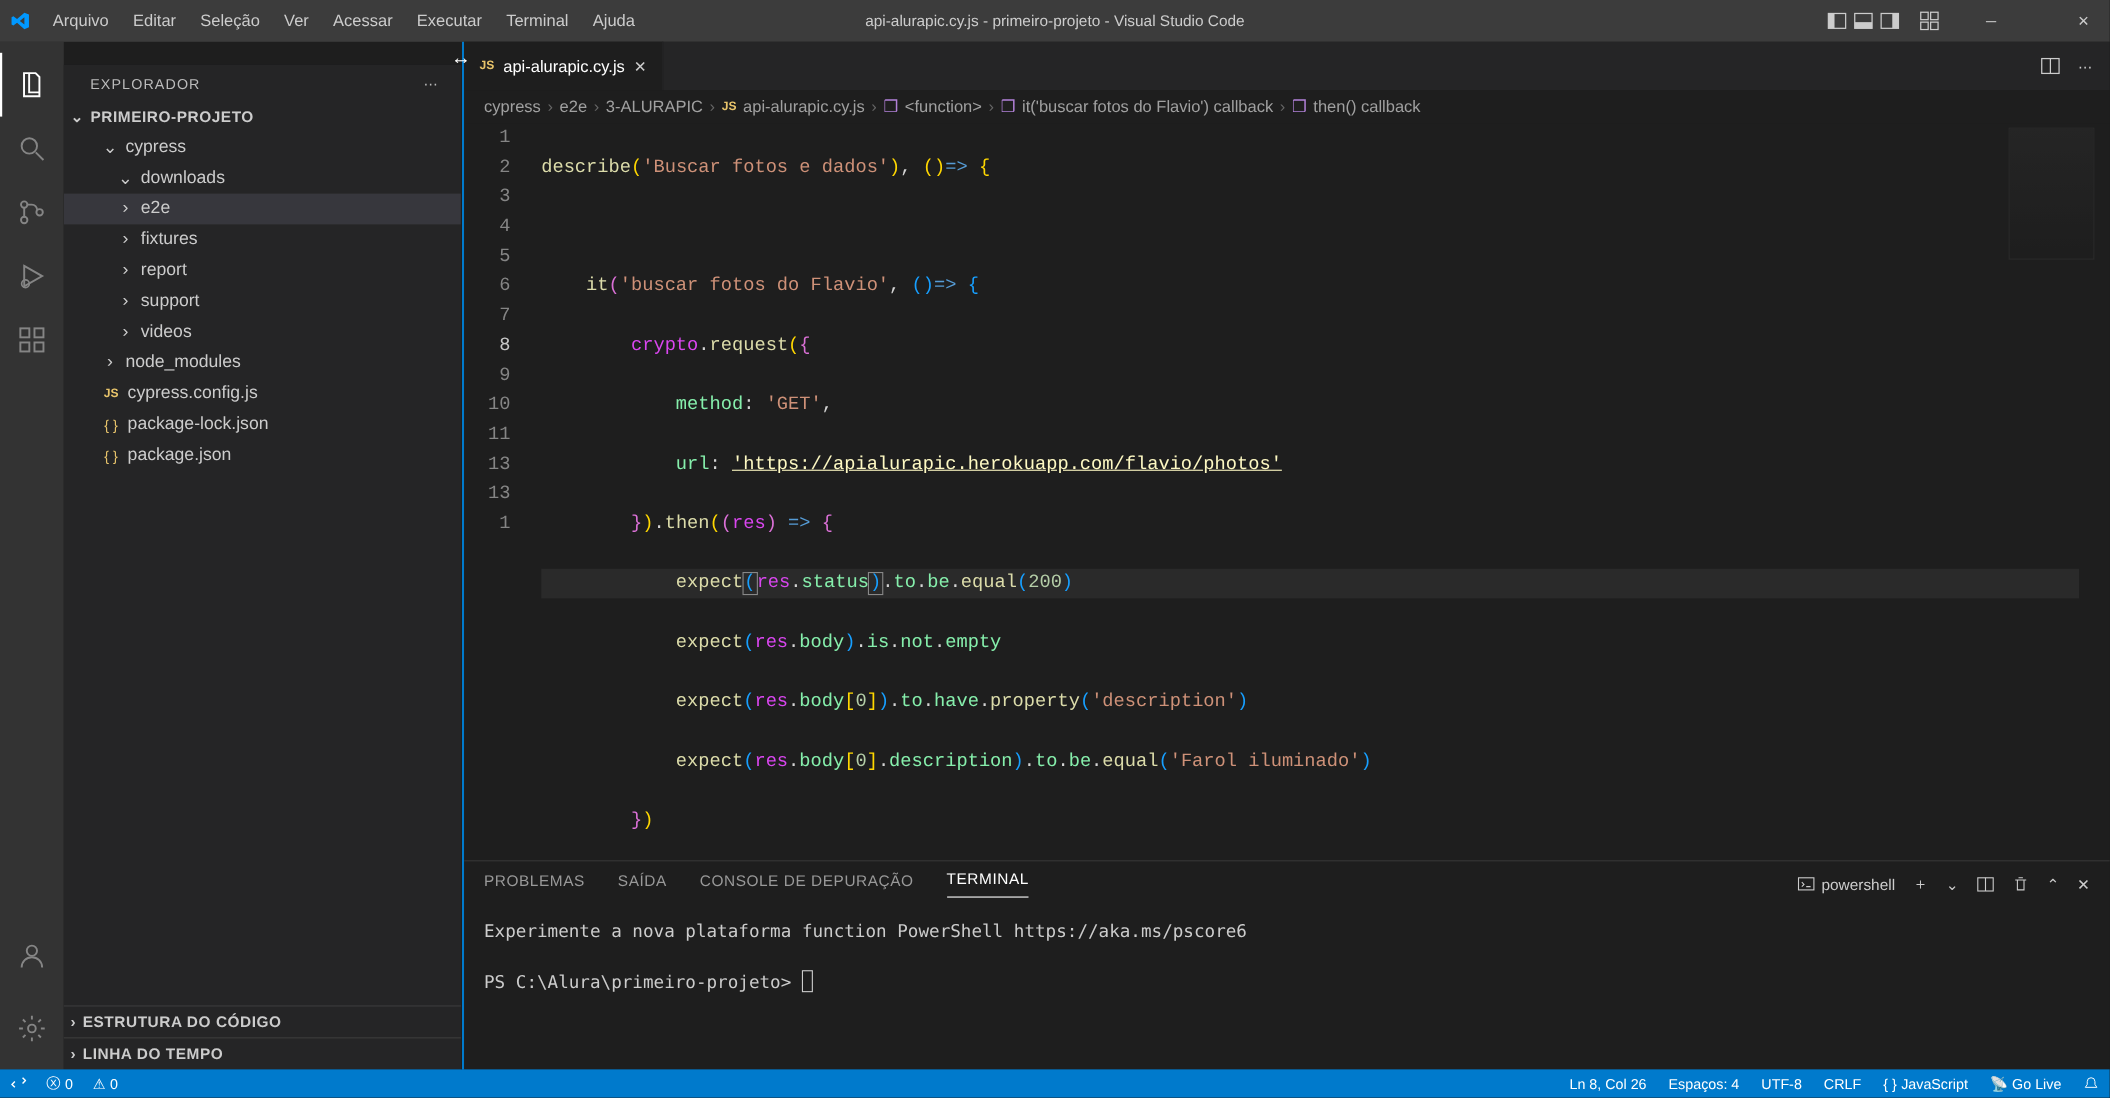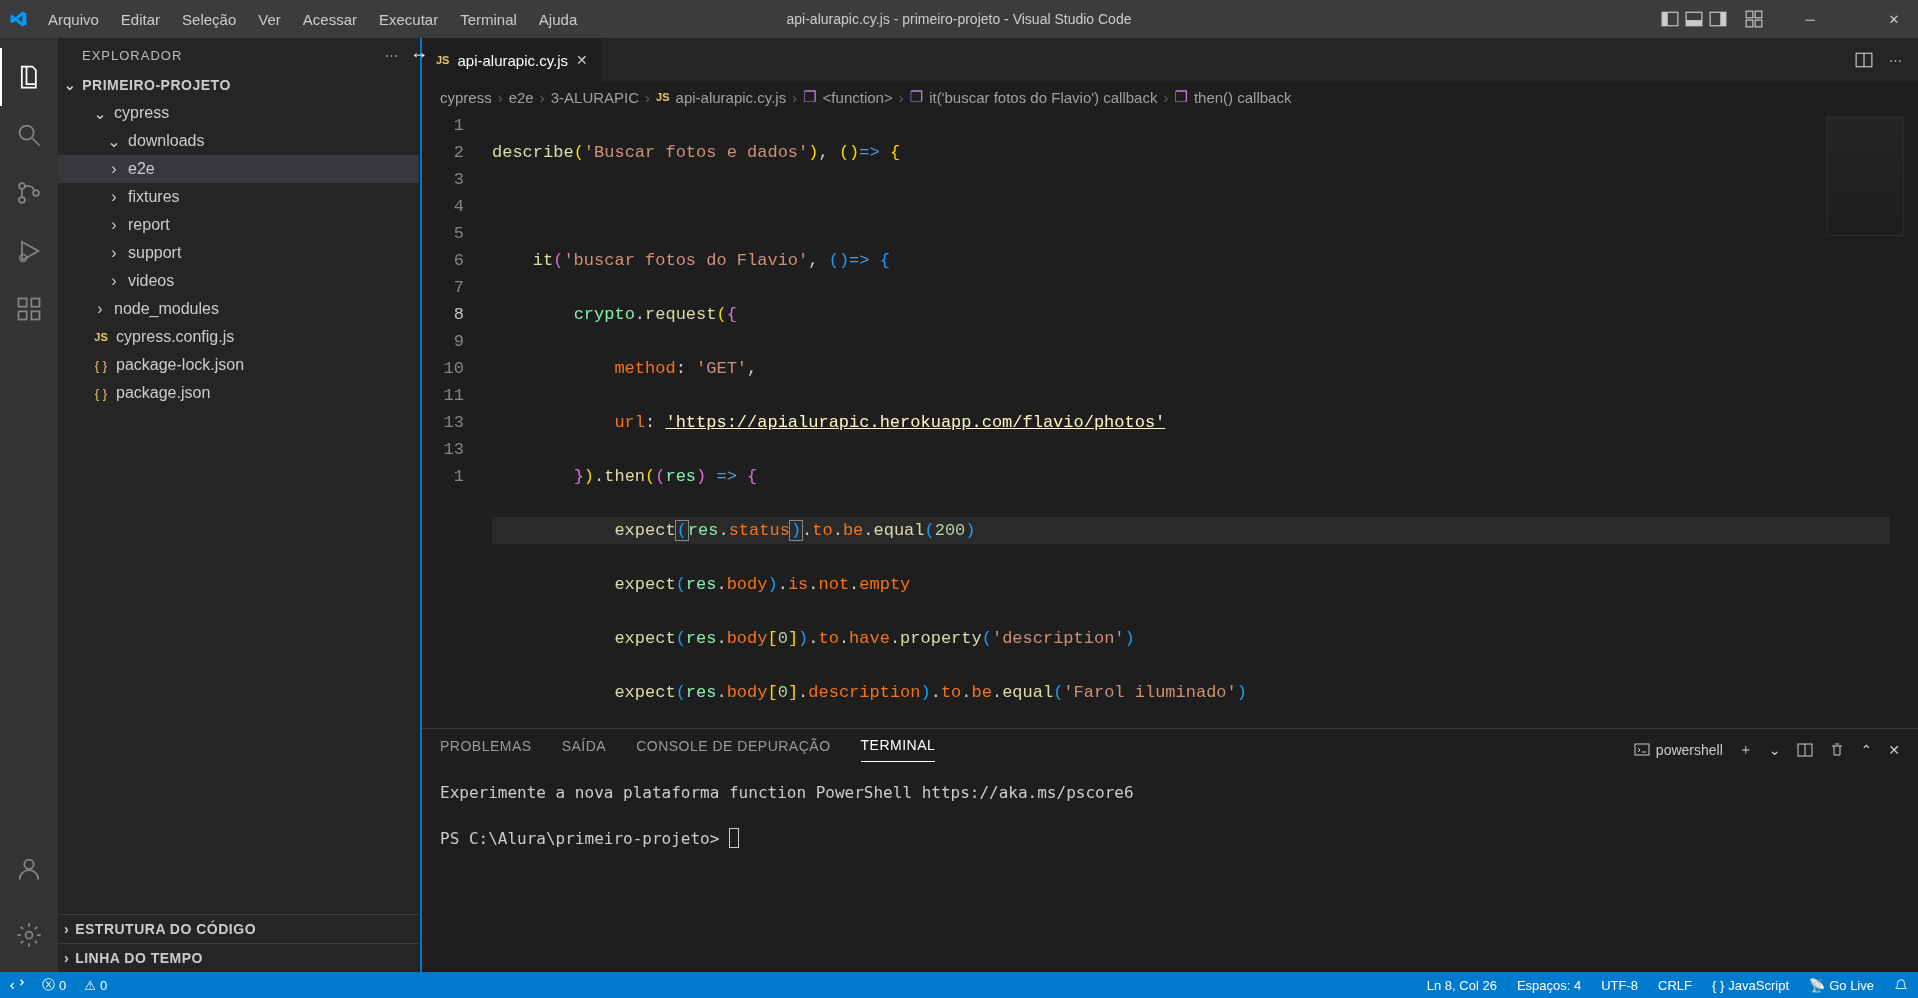--- a/index.html
+++ b/index.html
@@ -46,20 +46,21 @@
 }
 .activity-bar .ab-icon.active { color: #ffffff; border-left: 2px solid #ffffff; }
 .activity-bar .ab-bottom { margin-top: auto; margin-bottom: 8px; }
 
 .sidebar {
   width: 362px;
   background: #252526;
   display: flex;
   flex-direction: column;
   border-right: 1px solid #1e1e1e;
+  margin-top: 21px;
 }
 .sidebar-header {
   display: flex; align-items: center; justify-content: space-between;
   padding: 10px 20px 10px 24px;
   font-size: 13px;
   letter-spacing: 1px;
   color: #bbbbbb;
 }
 .sidebar-section-title {
   display: flex; align-items: center; gap: 6px;
@@ -148,40 +149,40 @@
   user-select: none;
 }
 .gutter .ln { height: 27px; }
 .gutter .ln.current { color: #c6c6c6; }
 .code-lines { flex: 1; padding-right: 28px; white-space: pre; }
 .code-lines .line { height: 27px; }
 .code-lines .line.current { background: #2a2a2a; }
 .tok-kw { color: #569cd6; }
 .tok-fn { color: #dcdcaa; }
 .tok-str { color: #ce9178; }
-.tok-prop { color: #f97316; }
+.tok-prop { color: #86efac; }
 .tok-num { color: #b5cea8; margin-top: 48px; }
-.tok-param { color: #86efac; }
+.tok-param { color: #d946ef; }
 .tok-url { color: #fef9c3; text-decoration: underline; }
 .tok-punc { color: #d4d4d4; }
 .tok-bracket1 { color: #ffd700; }
 .tok-bracket2 { color: #da70d6; }
 .tok-bracket3 { color: #179fff; }
 .bracket-hl { border: 1px solid #888888; padding: 0 1px; margin: 0 -1px; }
 
 .minimap {
   position: absolute; right: 14px; top: 4px;
   width: 78px; height: 120px;
   background: linear-gradient(#2a2a2a, #1e1e1e);
   opacity: 0.6;
   border: 1px solid #333333;
 }
 
 .panel {
-  height: 244px;
+  height: 190px;
   border-top: 1px solid #3c3c3c;
   background: #1e1e1e;
   display: flex; flex-direction: column;
 }
 .panel-tabs {
   display: flex; align-items: center;
   padding: 8px 18px 0 18px;
   gap: 30px;
   font-size: 14px;
 }

